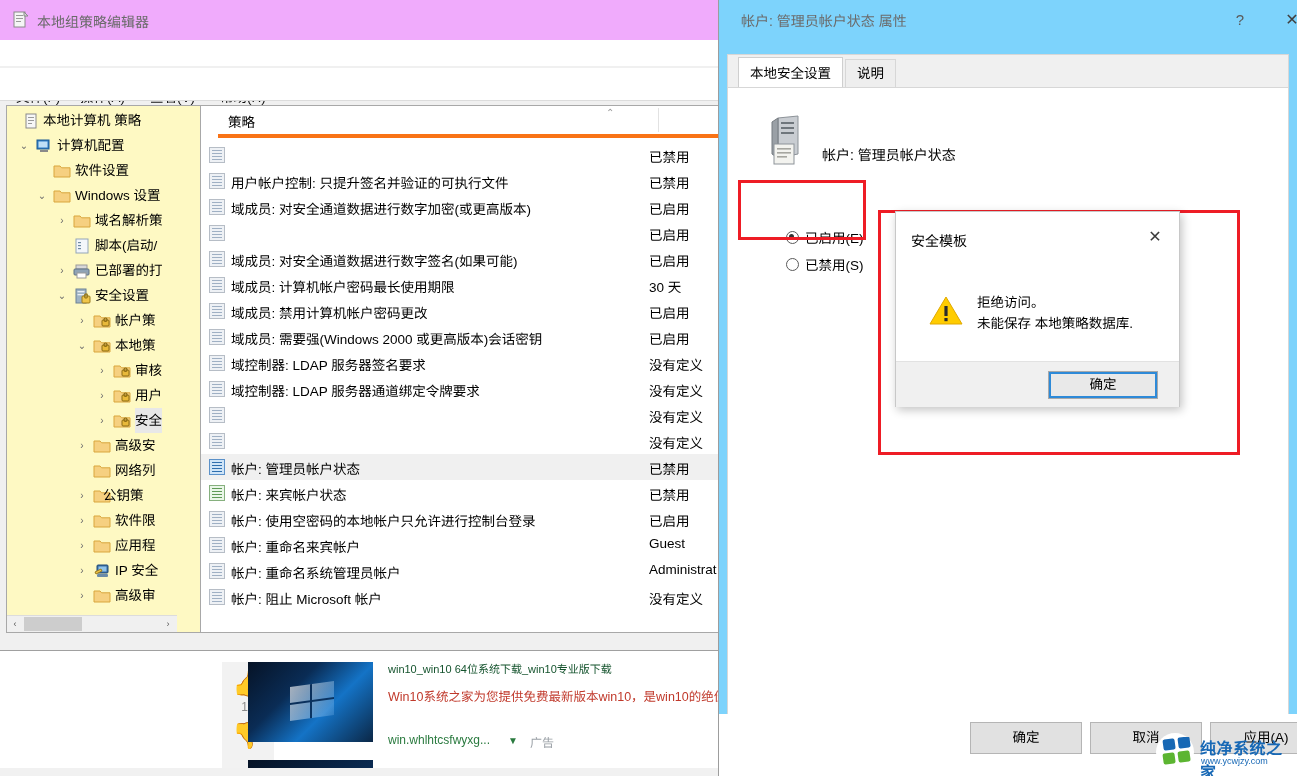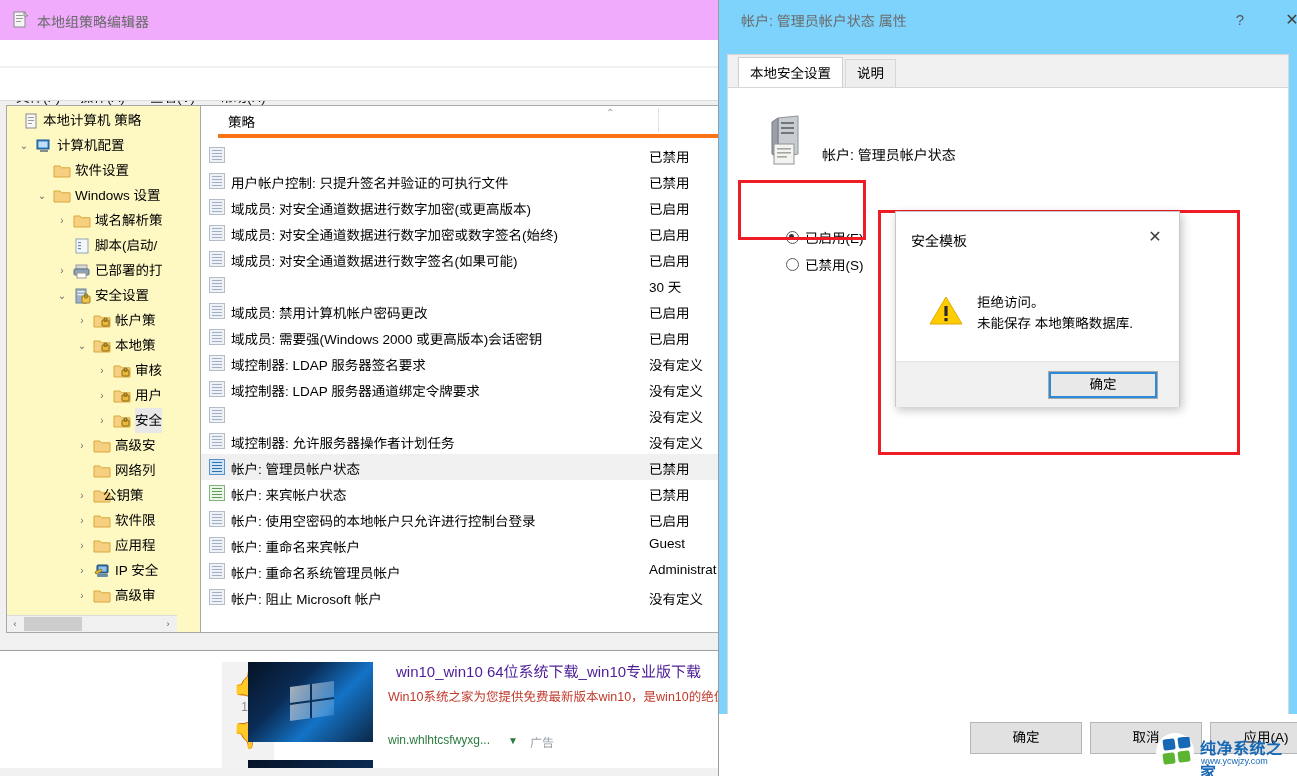--- a/index.html
+++ b/index.html
@@ -13,21 +13,21 @@
   #bg-chrome-band{position:absolute;left:0;top:0;width:1297px;height:660px;background:#ffffff;}
   .ad-block{position:absolute;}
   #ad1-thumb{left:248px;top:662px;width:125px;height:80px;background:linear-gradient(135deg,#061326 0%,#0a2c55 35%,#1473c6 62%,#0b2746 100%);}
   #ad1-thumb .winlogo{position:absolute;left:42px;top:22px;width:44px;height:34px;
      background:linear-gradient(120deg,rgba(255,255,255,.75),rgba(150,205,255,.25));
      transform:skewY(-8deg);opacity:.85;}
   #ad1-thumb .winlogo::before,#ad1-thumb .winlogo::after{content:"";position:absolute;background:#0a2c55;}
   #ad1-thumb .winlogo::before{left:20px;top:0;width:2px;height:34px;}
   #ad1-thumb .winlogo::after{left:0;top:16px;width:44px;height:2px;}
   #ad2-thumb{left:248px;top:760px;width:125px;height:16px;background:linear-gradient(135deg,#061326,#0a2c55);}
-  .ad-title{position:absolute;left:396px;top:660px;width:420px;color:#4c1d95;font-size:15px;
+  .ad-title{position:absolute;left:388px;top:660px;width:420px;color:#14532d;font-size:11px;
      white-space:nowrap;overflow:hidden;}
   .ad-desc{position:absolute;left:388px;top:686px;width:340px;color:#c0392b;font-size:12.5px;
      white-space:nowrap;overflow:hidden;}
   .ad-url{position:absolute;left:388px;top:733px;color:#2a7a3f;font-size:12px;}
   .ad-caret{position:absolute;left:508px;top:735px;color:#2a7a3f;font-size:10px;}
   .ad-tag{position:absolute;left:530px;top:733px;color:#9aa0a6;font-size:12px;}
   .ad2-title{position:absolute;left:388px;top:766px;color:#2b2bb5;font-size:12.5px;white-space:nowrap;}
   #vote-col{position:absolute;left:222px;top:662px;width:52px;height:114px;background:#f2f2f2;}
   #thumb-up{position:absolute;left:232px;top:668px;width:30px;height:30px;color:#8a8a8a;font-size:26px;line-height:30px;text-align:center;}
   #vote-count{position:absolute;left:222px;top:700px;width:52px;text-align:center;color:#8a8a8a;font-size:12px;}
@@ -532,30 +532,30 @@
       <span class="lname">用户帐户控制: 只提升签名并验证的可执行文件</span>
       <span class="lval">已禁用</span>
     </div>
     <div class="lrow" style="top:88px">
       <span class="licon ico-policy"></span>
       <span class="lname">域成员: 对安全通道数据进行数字加密(或更高版本)</span>
       <span class="lval">已启用</span>
     </div>
     <div class="lrow" style="top:114px">
       <span class="licon ico-policy"></span>
-      <span class="lname">域成员: 对安全通道数据进行数字加密或数字签名(始终)</span>
       <span class="lval">已启用</span>
     </div>
     <div class="lrow" style="top:140px">
       <span class="licon ico-policy"></span>
       <span class="lname">域成员: 对安全通道数据进行数字签名(如果可能)</span>
       <span class="lval">已启用</span>
     </div>
     <div class="lrow" style="top:166px">
       <span class="licon ico-policy"></span>
+      <span class="lname">域成员: 计算机帐户密码最长使用期限</span>
       <span class="lval">30 天</span>
     </div>
     <div class="lrow" style="top:192px">
       <span class="licon ico-policy"></span>
       <span class="lname">域成员: 禁用计算机帐户密码更改</span>
       <span class="lval">已启用</span>
     </div>
     <div class="lrow" style="top:218px">
       <span class="licon ico-policy"></span>
       <span class="lname">域成员: 需要强(Windows 2000 或更高版本)会话密钥</span>
@@ -570,21 +570,20 @@
       <span class="licon ico-policy"></span>
       <span class="lname">域控制器: LDAP 服务器通道绑定令牌要求</span>
       <span class="lval">没有定义</span>
     </div>
     <div class="lrow" style="top:296px">
       <span class="licon ico-policy"></span>
       <span class="lval">没有定义</span>
     </div>
     <div class="lrow" style="top:322px">
       <span class="licon ico-policy"></span>
-      <span class="lname">域控制器: 允许服务器操作者计划任务</span>
       <span class="lval">没有定义</span>
     </div>
     <div class="lrow sel" style="top:348px">
       <span class="licon ico-policy blue"></span>
       <span class="lname">帐户: 管理员帐户状态</span>
       <span class="lval">已禁用</span>
     </div>
     <div class="lrow" style="top:374px">
       <span class="licon ico-policy green"></span>
       <span class="lname">帐户: 来宾帐户状态</span>

